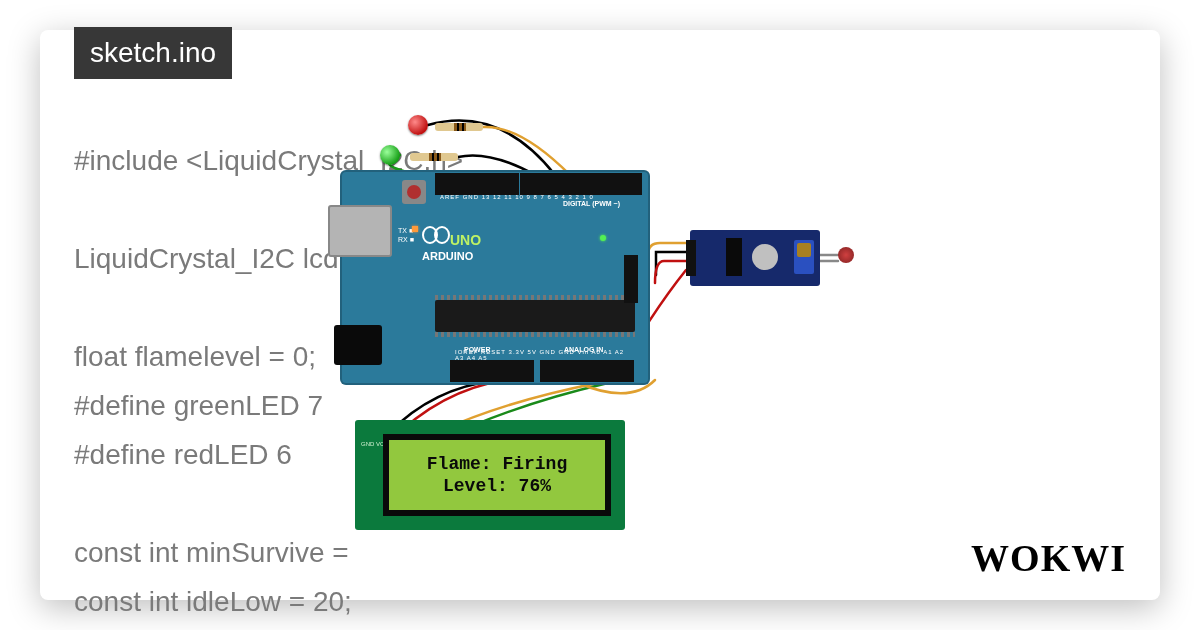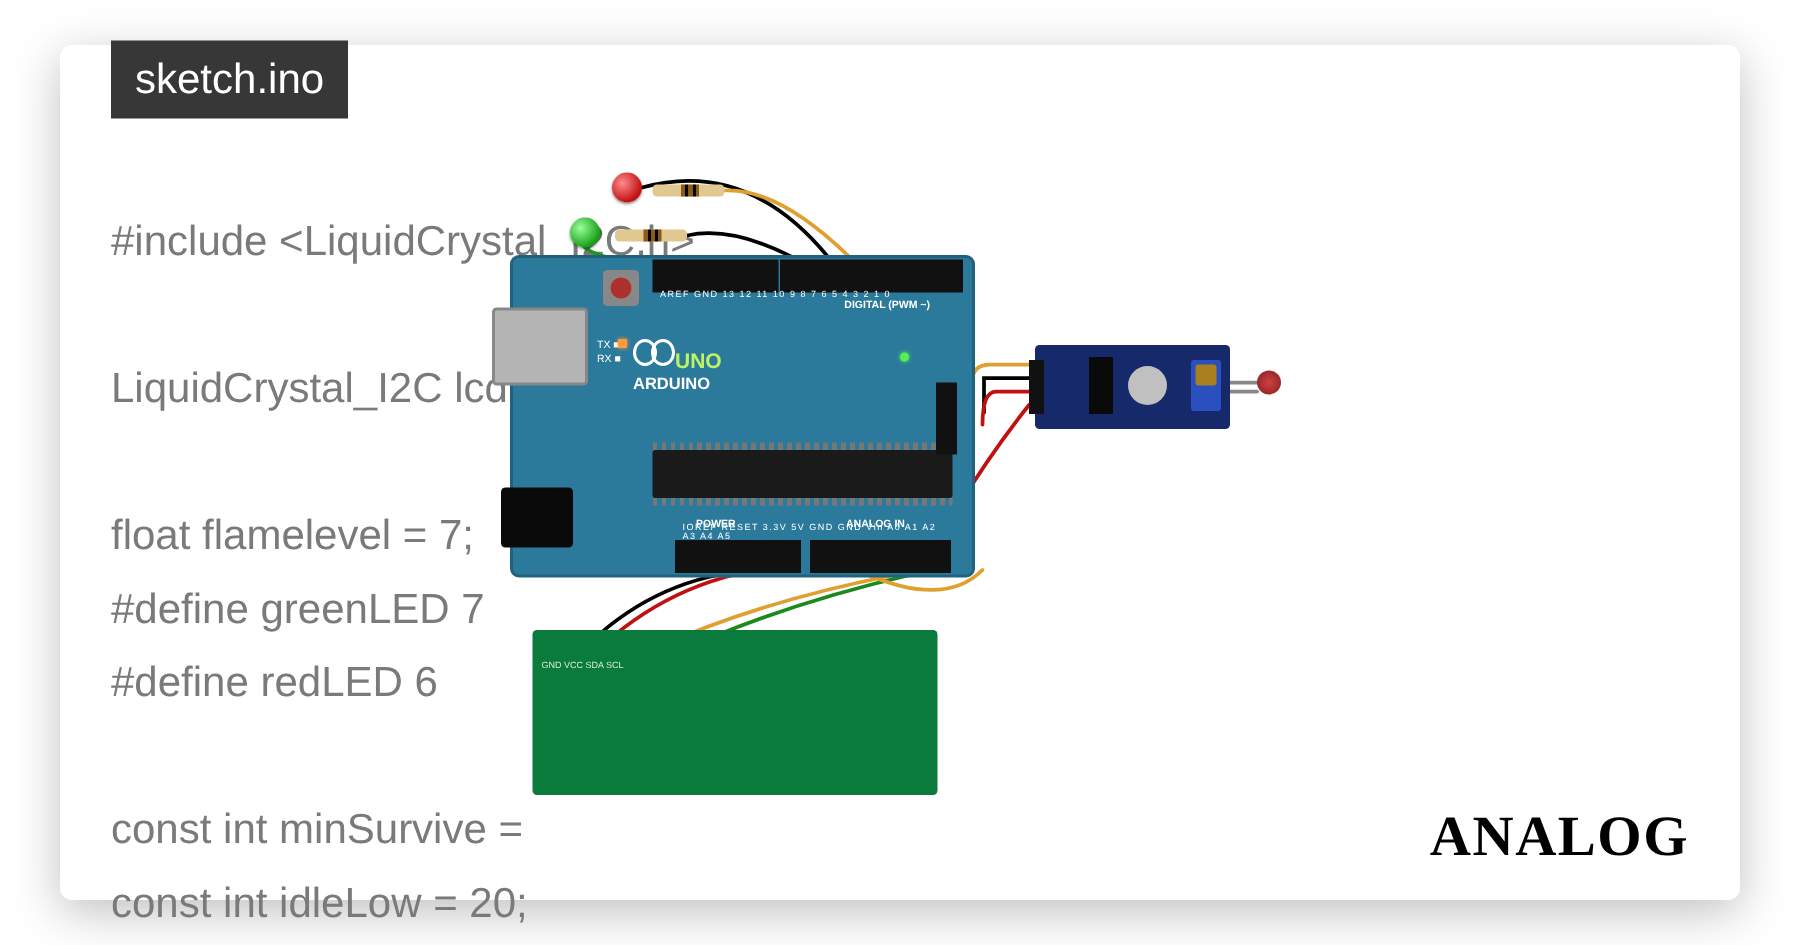--- a/index.html
+++ b/index.html
@@ -380,21 +380,21 @@
 <body>
 
 <div class="card">
 
   <div class="tab">sketch.ino</div>
 
   <pre class="code"><span>#include &lt;LiquidCrystal_I2C.h&gt;</span>
 
 <span>LiquidCrystal_I2C lcd(</span>
 
-<span>float flamelevel = 7;</span>
+<span>float flamelevel = 0;</span>
 <span>#define greenLED 7</span>
 <span>#define redLED 6</span>
 
 <span>const int minSurvive =</span>
 <span>const int idleLow = 20;</span></pre>
 
   <div class="circuit">
 
     <svg class="wires">
 
@@ -455,18 +455,22 @@
       <div class="sensor-trim"></div>
     </div>
     <div class="ldr-legs"></div>
     <div class="ldr"></div>
 
     <div class="lcd-module">
       <div class="lcd-pins">GND
 VCC
 SDA
 SCL</div>
+      <div class="lcd-screen">
+        <div>Flame: Firing</div>
+        <div>Level: 76%</div>
+      </div>
     </div>
 
   </div>
 
-  <div class="logo">ANALOG</div>
+  <div class="logo">WOKWI</div>
 </div>
 
 </body></html>

